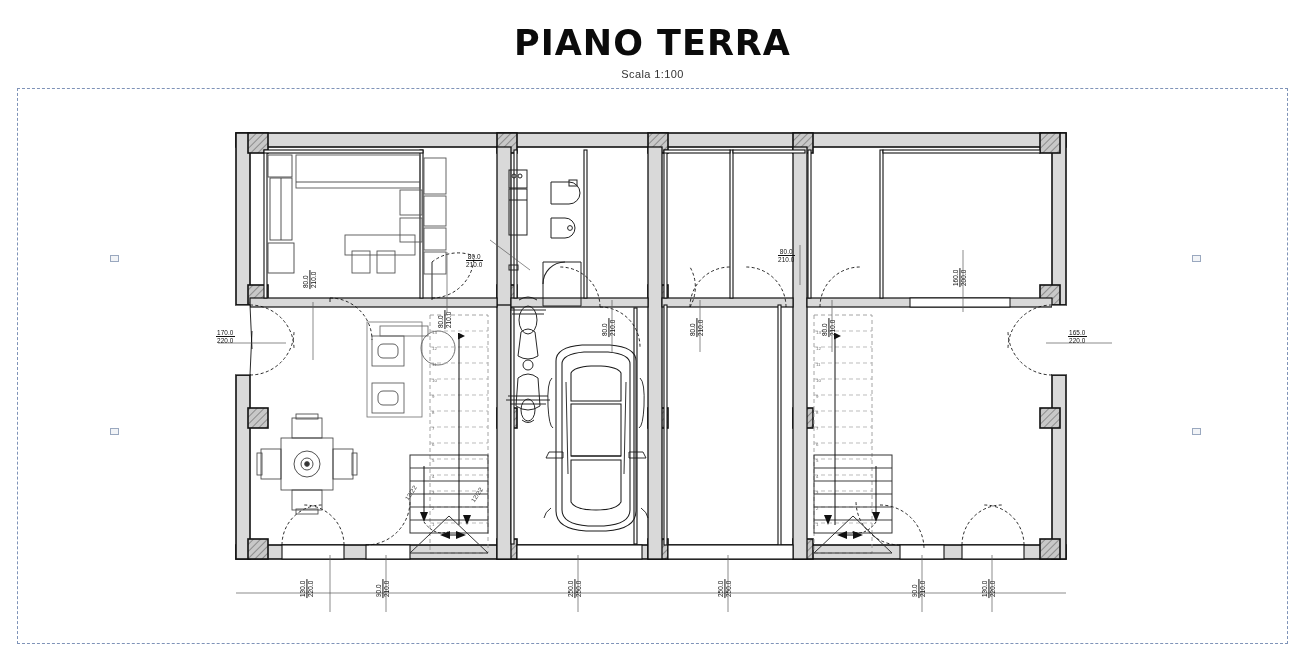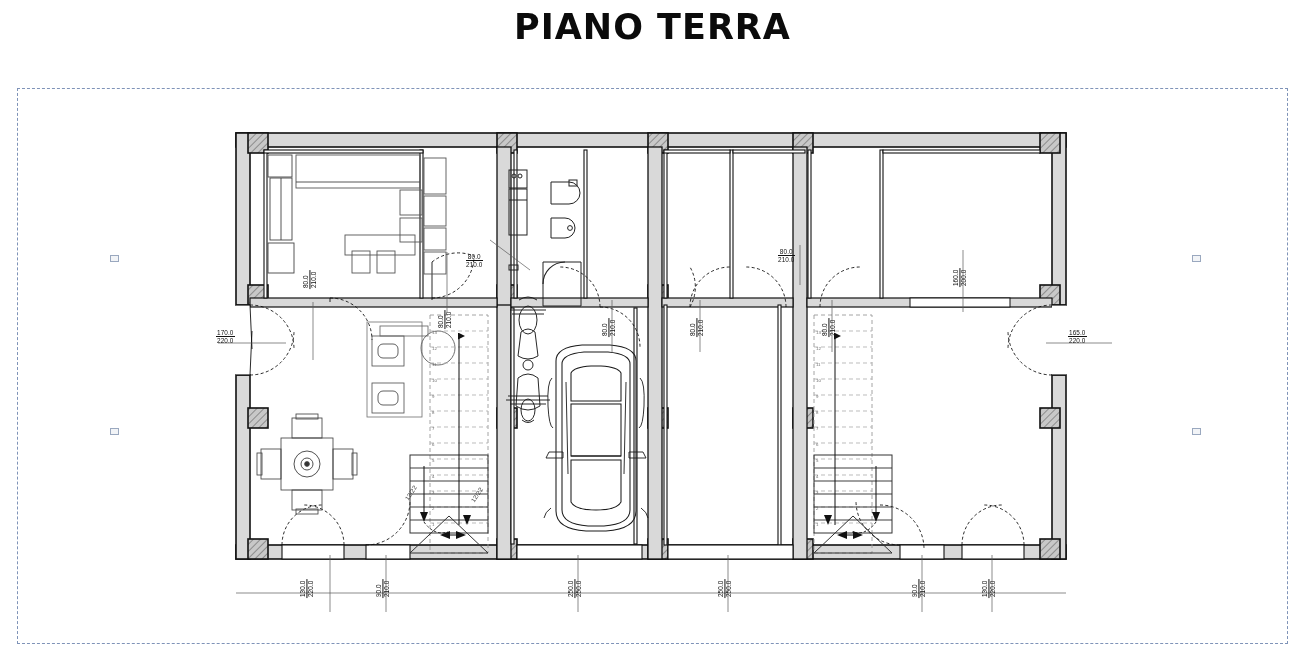--- a/index.html
+++ b/index.html
@@ -7,21 +7,21 @@
     width:1305px;height:659px;position:relative;overflow:hidden;
     font-family:"Liberation Sans", sans-serif;color:#111;
   }
   #plan-root{position:absolute;inset:0;}
 
   
   .title-block{position:absolute;top:0;left:0;width:1305px;text-align:center;}
   .plan-title{
     font-family:"DejaVu Sans", sans-serif;
     font-weight:bold;font-size:35px;letter-spacing:1px;
-    color:#0b0b0b;line-height:1;margin-top:10px;
+    color:#0b0b0b;line-height:1;margin-top:26px;
   }
   .plan-subtitle{
     font-family:"Liberation Sans", sans-serif;
     font-size:11px;color:#333;margin-top:7px;letter-spacing:.4px;
   }
 
   
   .sheet-border{
     position:absolute;left:17px;top:88px;width:1271px;height:556px;
     border:1px dashed #7f93b8;box-sizing:border-box;
@@ -61,20 +61,21 @@
     transform:rotate(-56deg);transform-origin:0 0;letter-spacing:.3px;
   }
 </style>
 </head>
 <body>
 
 <div id="plan-root">
 
   <div class="title-block">
     <div class="plan-title">PIANO TERRA</div>
+    <div class="plan-subtitle">Scala 1:100</div>
   </div>
 
   <div class="sheet-border"></div>
   <div class="sheet-marker" style="left:110px;top:255px;"></div>
   <div class="sheet-marker" style="left:110px;top:428px;"></div>
   <div class="sheet-marker" style="left:1192px;top:255px;"></div>
   <div class="sheet-marker" style="left:1192px;top:428px;"></div>
 
   <svg class="cad" viewBox="0 0 1305 659">
     <defs>

